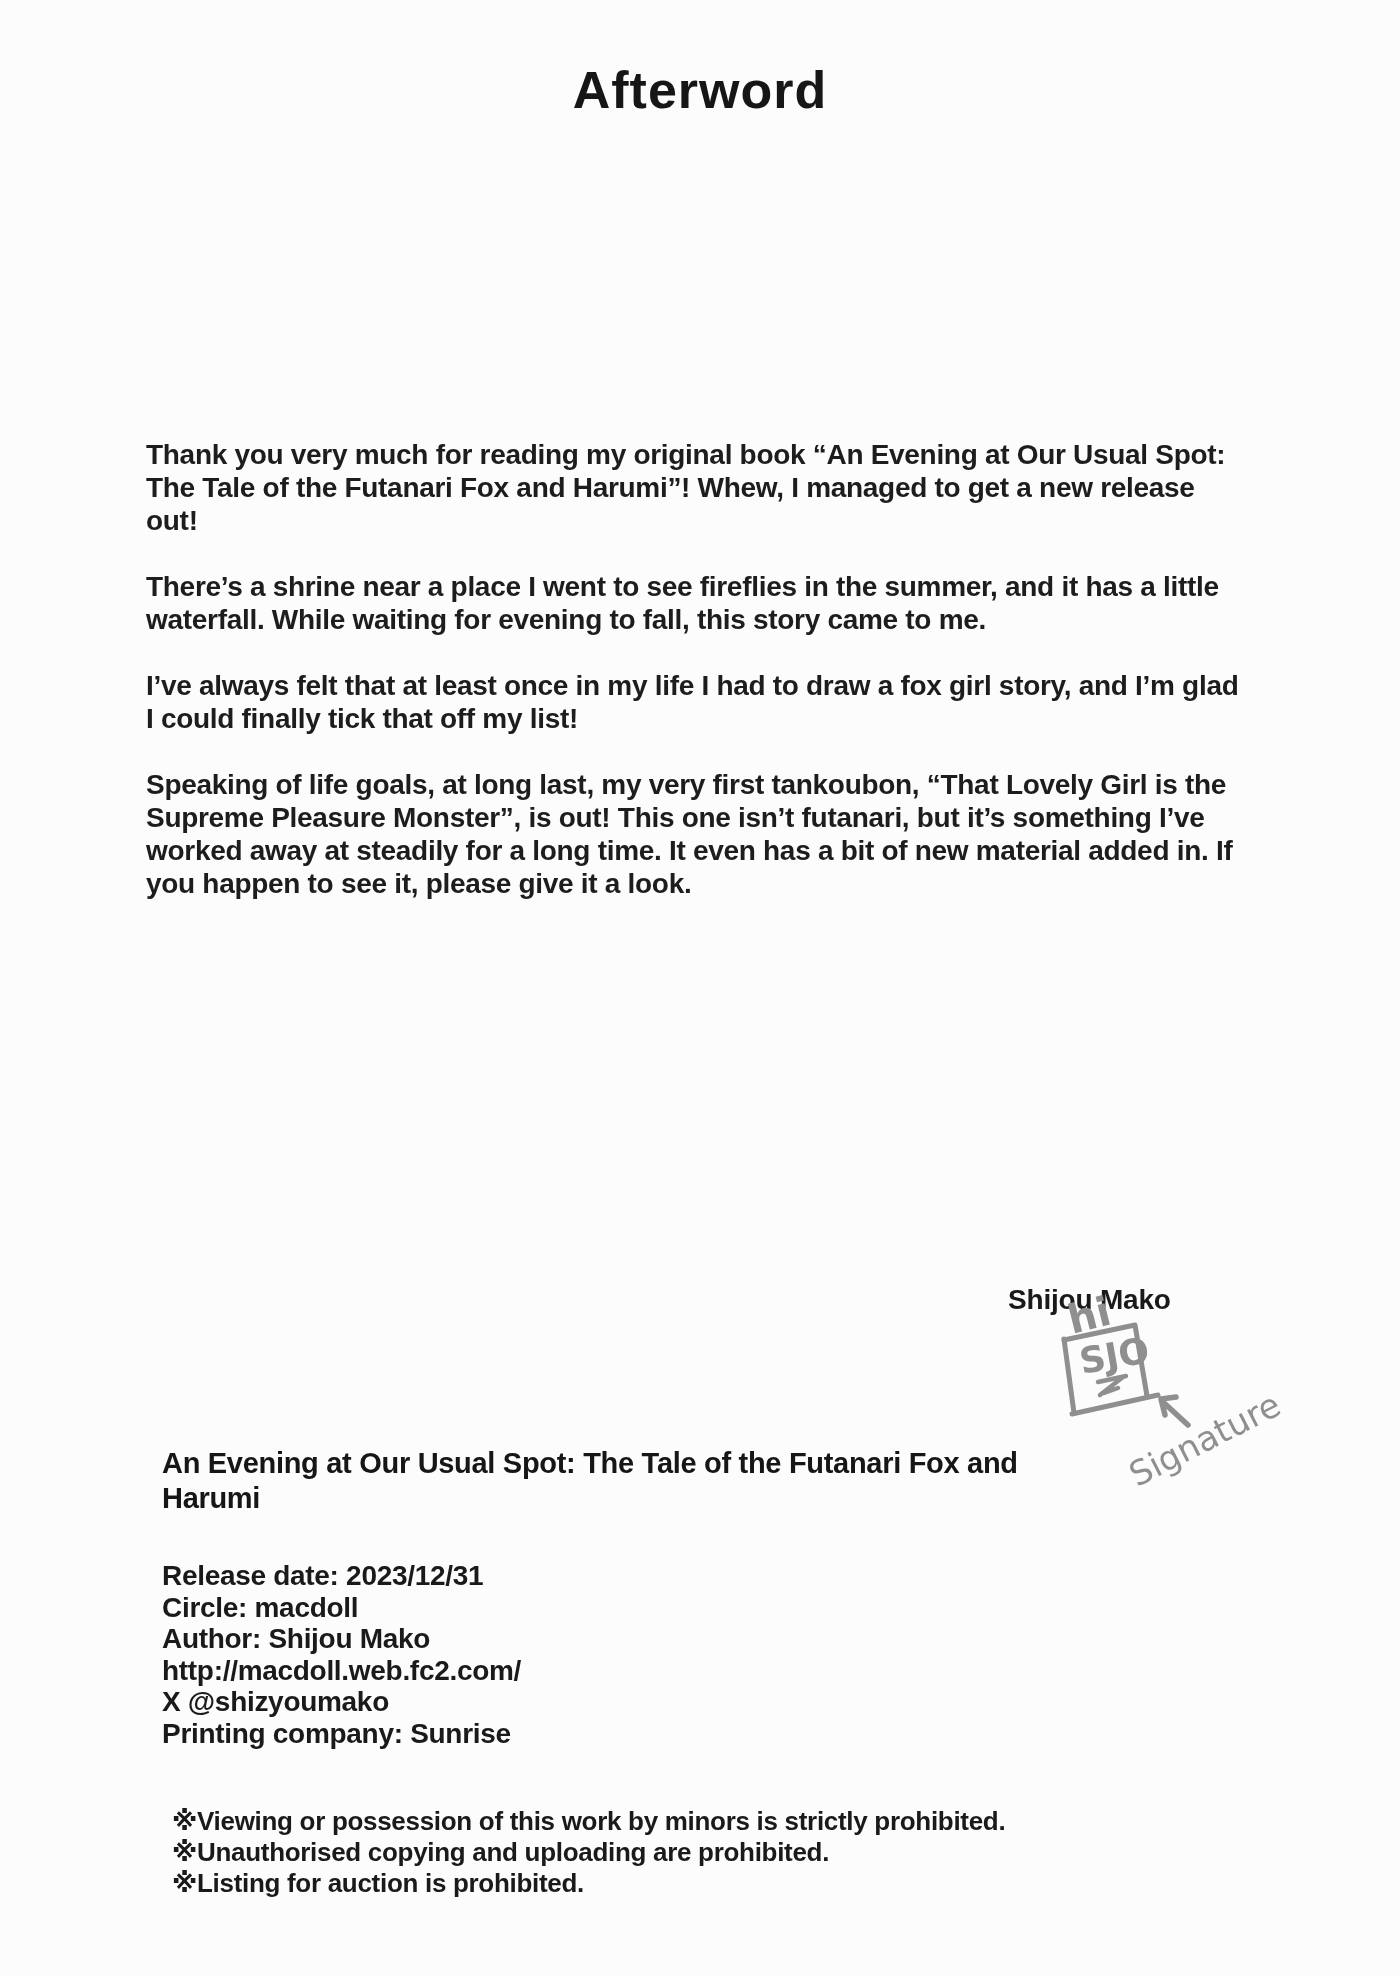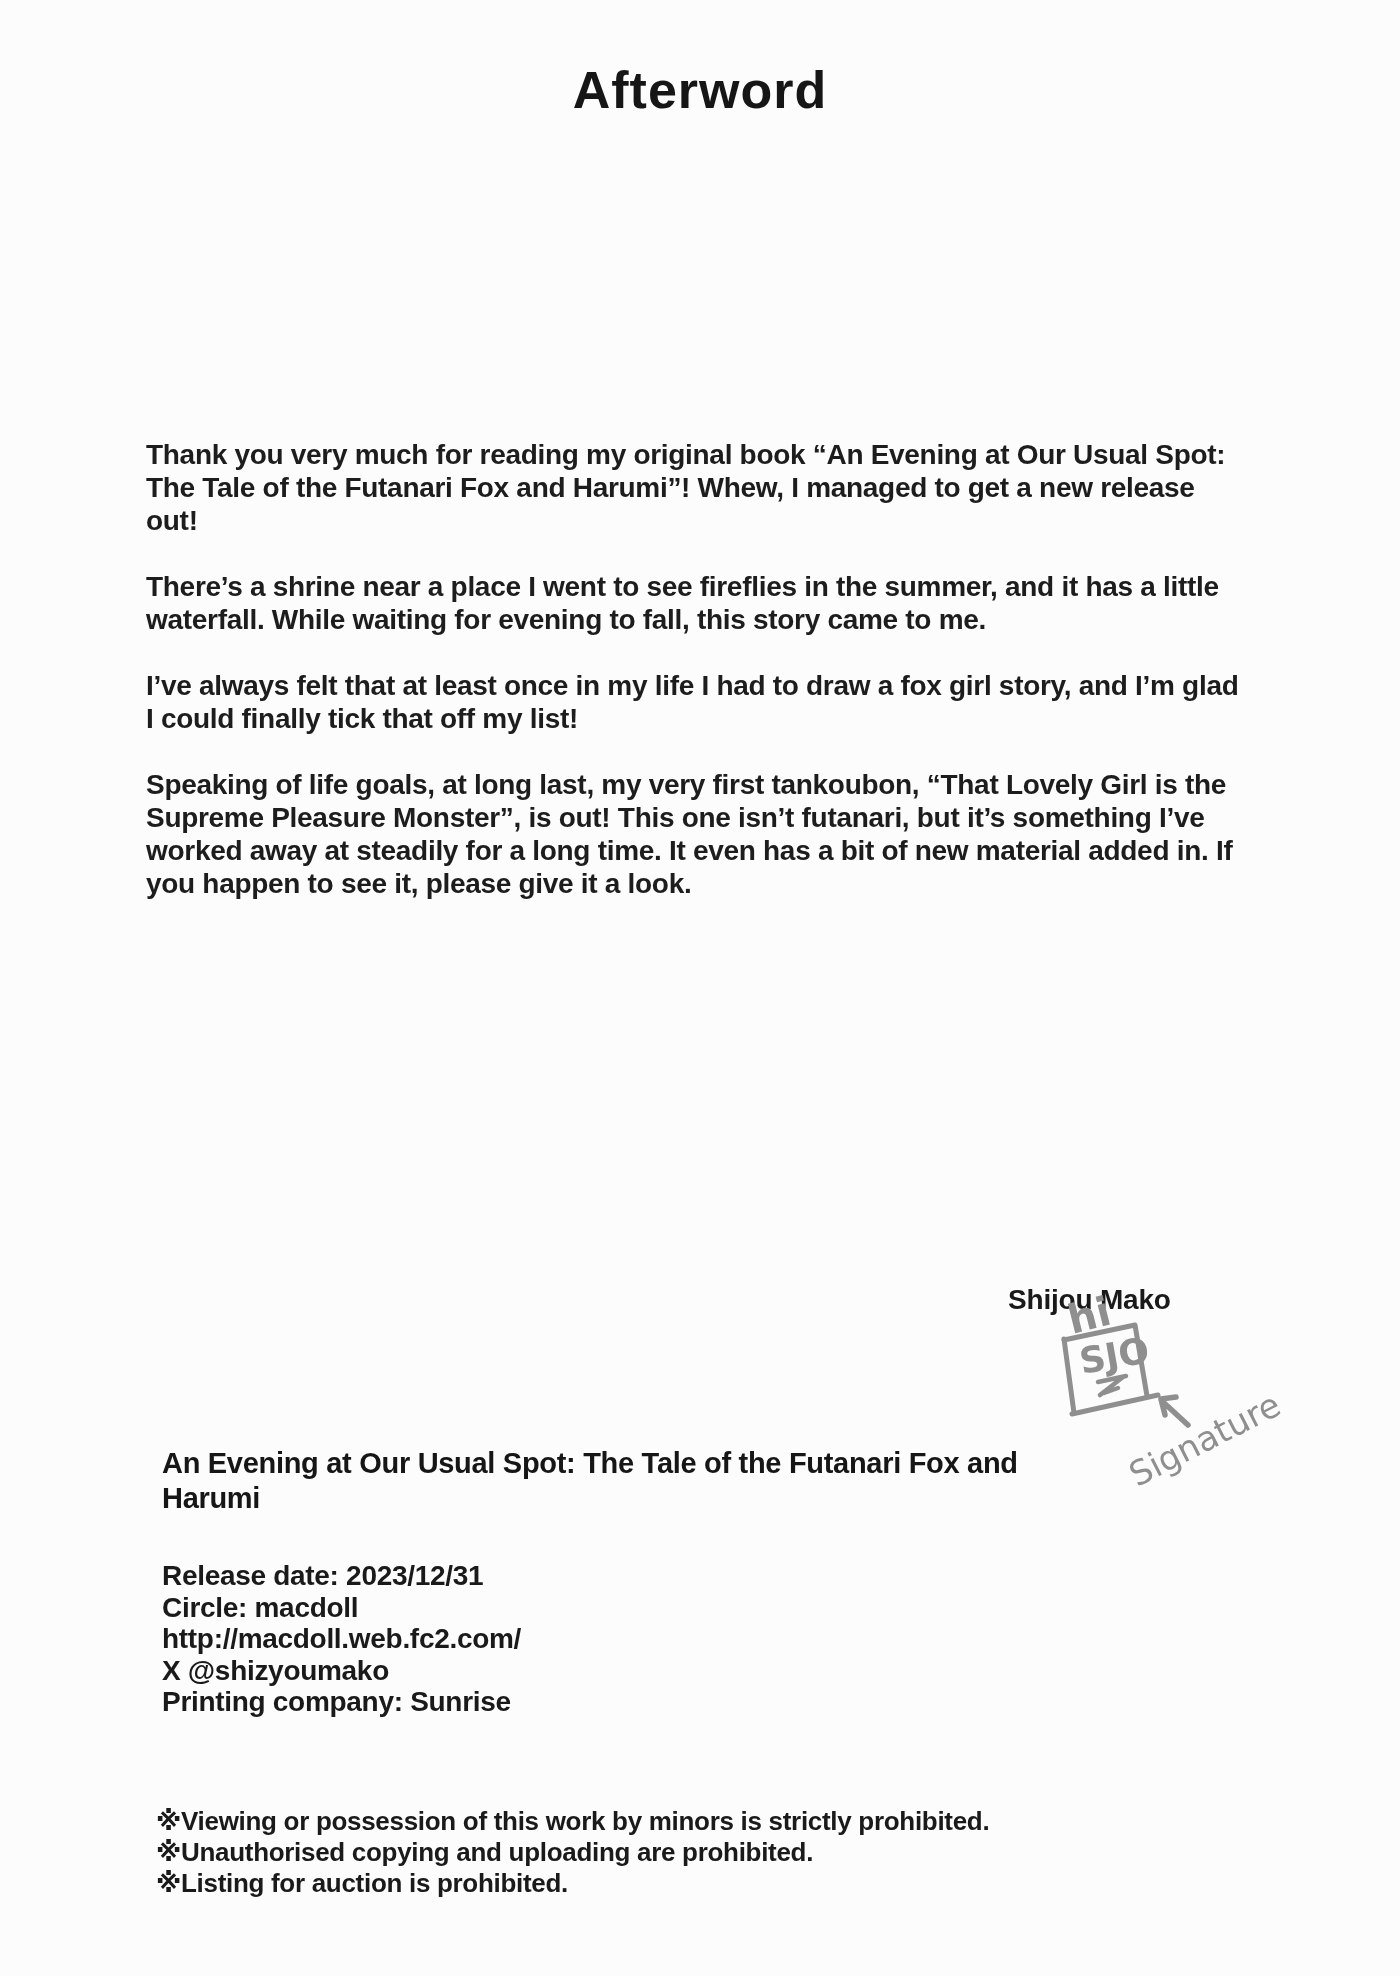--- a/index.html
+++ b/index.html
@@ -78,21 +78,21 @@
   }
   .colophon-info div {
     font-size: 28px;
     line-height: 31.5px;
     font-weight: 700;
     letter-spacing: -0.3px;
     color: #1a1a1a;
   }
   .notices {
     position: absolute;
-    left: 156px;
+    left: 172px;
     top: 1806px;
   }
   .notices div {
     font-size: 26px;
     line-height: 31px;
     font-weight: 700;
     letter-spacing: -0.3px;
     color: #1a1a1a;
     font-family: "Liberation Sans", "DejaVu Sans", sans-serif;
   }
@@ -128,20 +128,21 @@
     <path d="M168 133 L143 110 M141 107 L156 105 M141 107 L145 123" fill="none" stroke="#8f8f8f" stroke-width="5.5" stroke-linecap="round" stroke-linejoin="round"></path>
 
     <text x="190" y="158" font-size="34" text-anchor="middle" transform="rotate(-27 190 158)" fill="#9a9a9a">Signature</text>
   </svg>
 
   <h2 class="colophon-title">An Evening at Our Usual Spot: The Tale of the Futanari Fox and Harumi</h2>
 
   <div class="colophon-info">
     <div>Release date: 2023/12/31</div>
     <div>Circle: macdoll</div>
+    <div>Author: Shijou Mako</div>
     <div>http://macdoll.web.fc2.com/</div>
     <div>X @shizyoumako</div>
     <div>Printing company: Sunrise</div>
   </div>
 
   <div class="notices">
     <div>※Viewing or possession of this work by minors is strictly prohibited.</div>
     <div>※Unauthorised copying and uploading are prohibited.</div>
     <div>※Listing for auction is prohibited.</div>
   </div>

